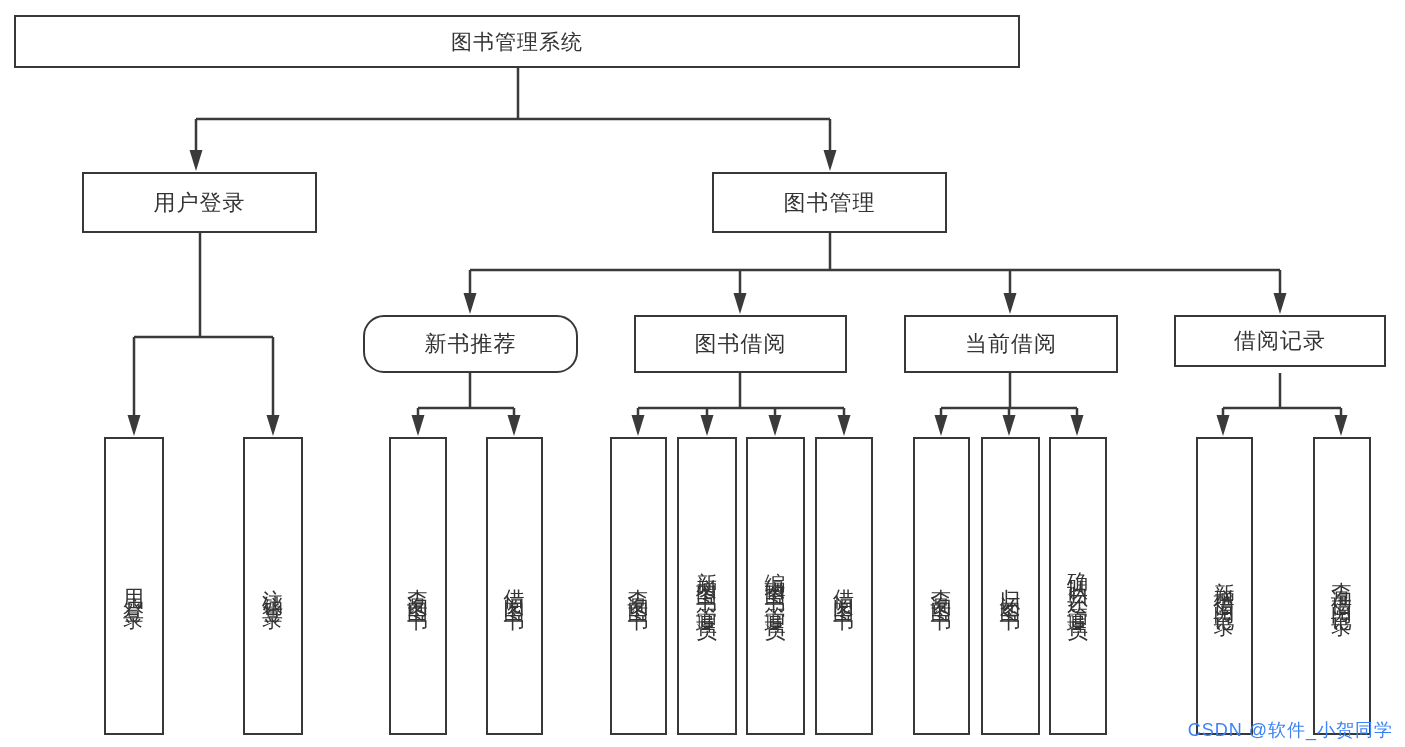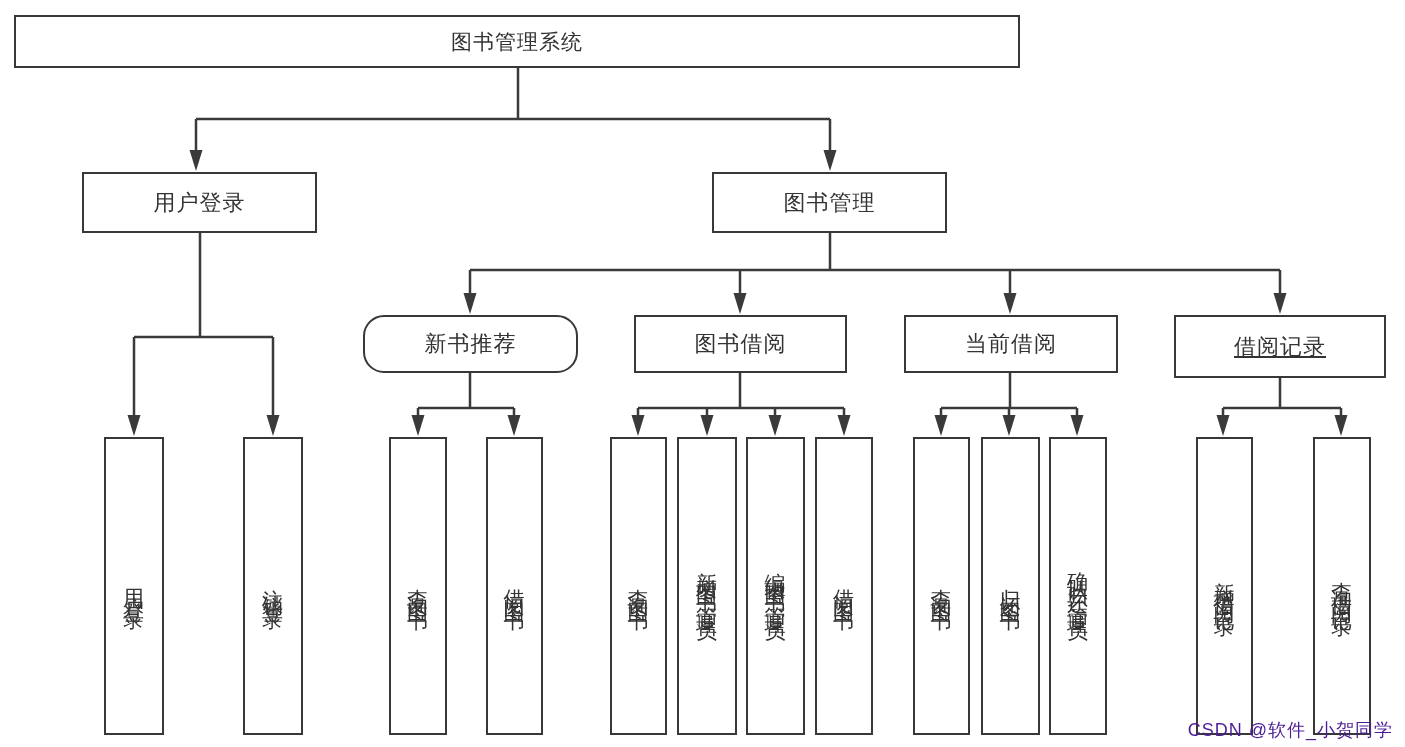--- a/index.html
+++ b/index.html
@@ -57,21 +57,21 @@
     letter-spacing: 7px;
     line-height: 1;
     white-space: nowrap;
   }
 
   .watermark {
     position: absolute;
     right: 12px;
     bottom: 5px;
     font-size: 18px;
-    color: #4c1d95;
+    color: #3b82f6;
     letter-spacing: 1px;
     z-index: 3;
     white-space: nowrap;
     margin-top: 48px;
   }
 </style>
 </head>
 <body>
 
 <div class="canvas">
@@ -124,21 +124,21 @@
   </svg>
 
   <div class="hbox title" style="left:14px; top:15px; width:1006px; height:53px;">图书管理系统</div>
 
   <div class="hbox" style="left:82px; top:172px; width:235px; height:61px;">用户登录</div>
   <div class="hbox" style="left:712px; top:172px; width:235px; height:61px;text-align:right;">图书管理</div>
 
   <div class="hbox" style="left:363px; top:315px; width:215px; height:58px;border-radius:21px;">新书推荐</div>
   <div class="hbox" style="left:634px; top:315px; width:213px; height:58px;">图书借阅</div>
   <div class="hbox" style="left:904px; top:315px; width:214px; height:58px;">当前借阅</div>
-  <div class="hbox" style="left:1174px; top:315px; width:212px; height:63px;text-decoration:underline;">借阅记录</div>
+  <div class="hbox" style="left:1174px; top:315px; width:212px; height:52px;">借阅记录</div>
 
   <div class="vbox" style="left:104px; width:60px;">
     <span>用户登录</span>
   </div>
   <div class="vbox" style="left:243px; width:60px;">
     <span>注销登录</span>
   </div>
   <div class="vbox" style="left:389px; width:58px;">
     <span>查询图书</span>
   </div>

